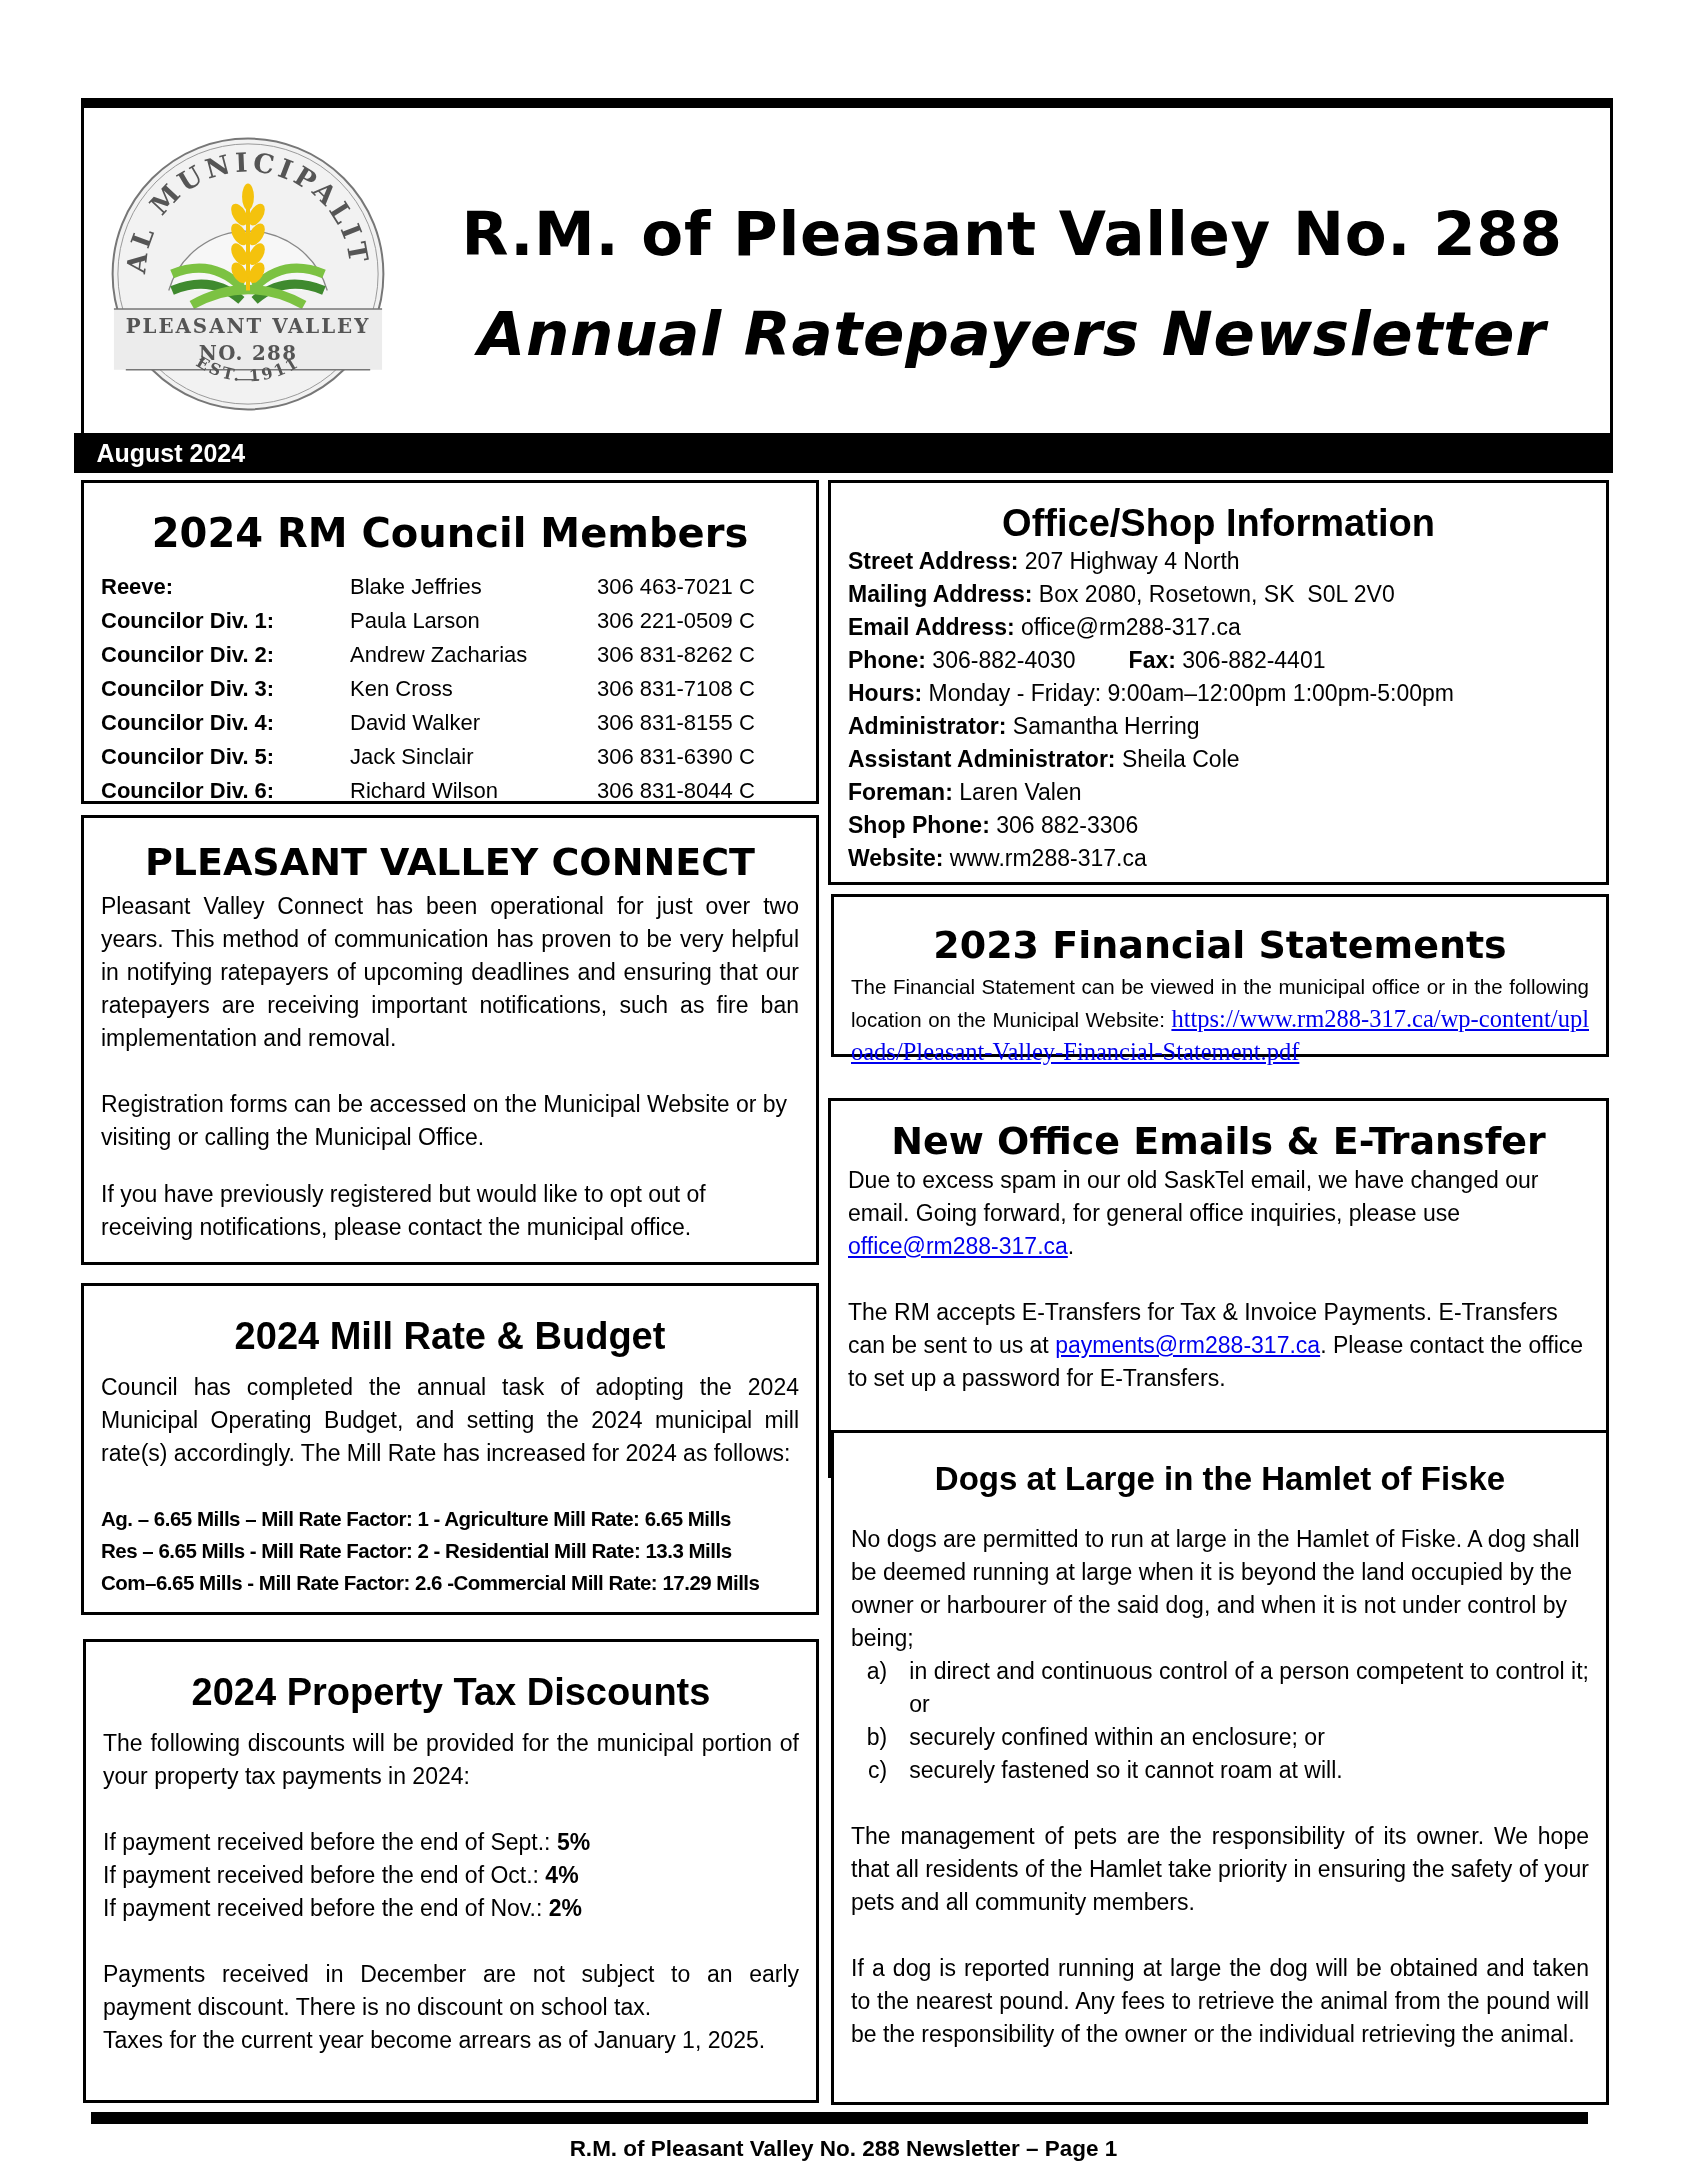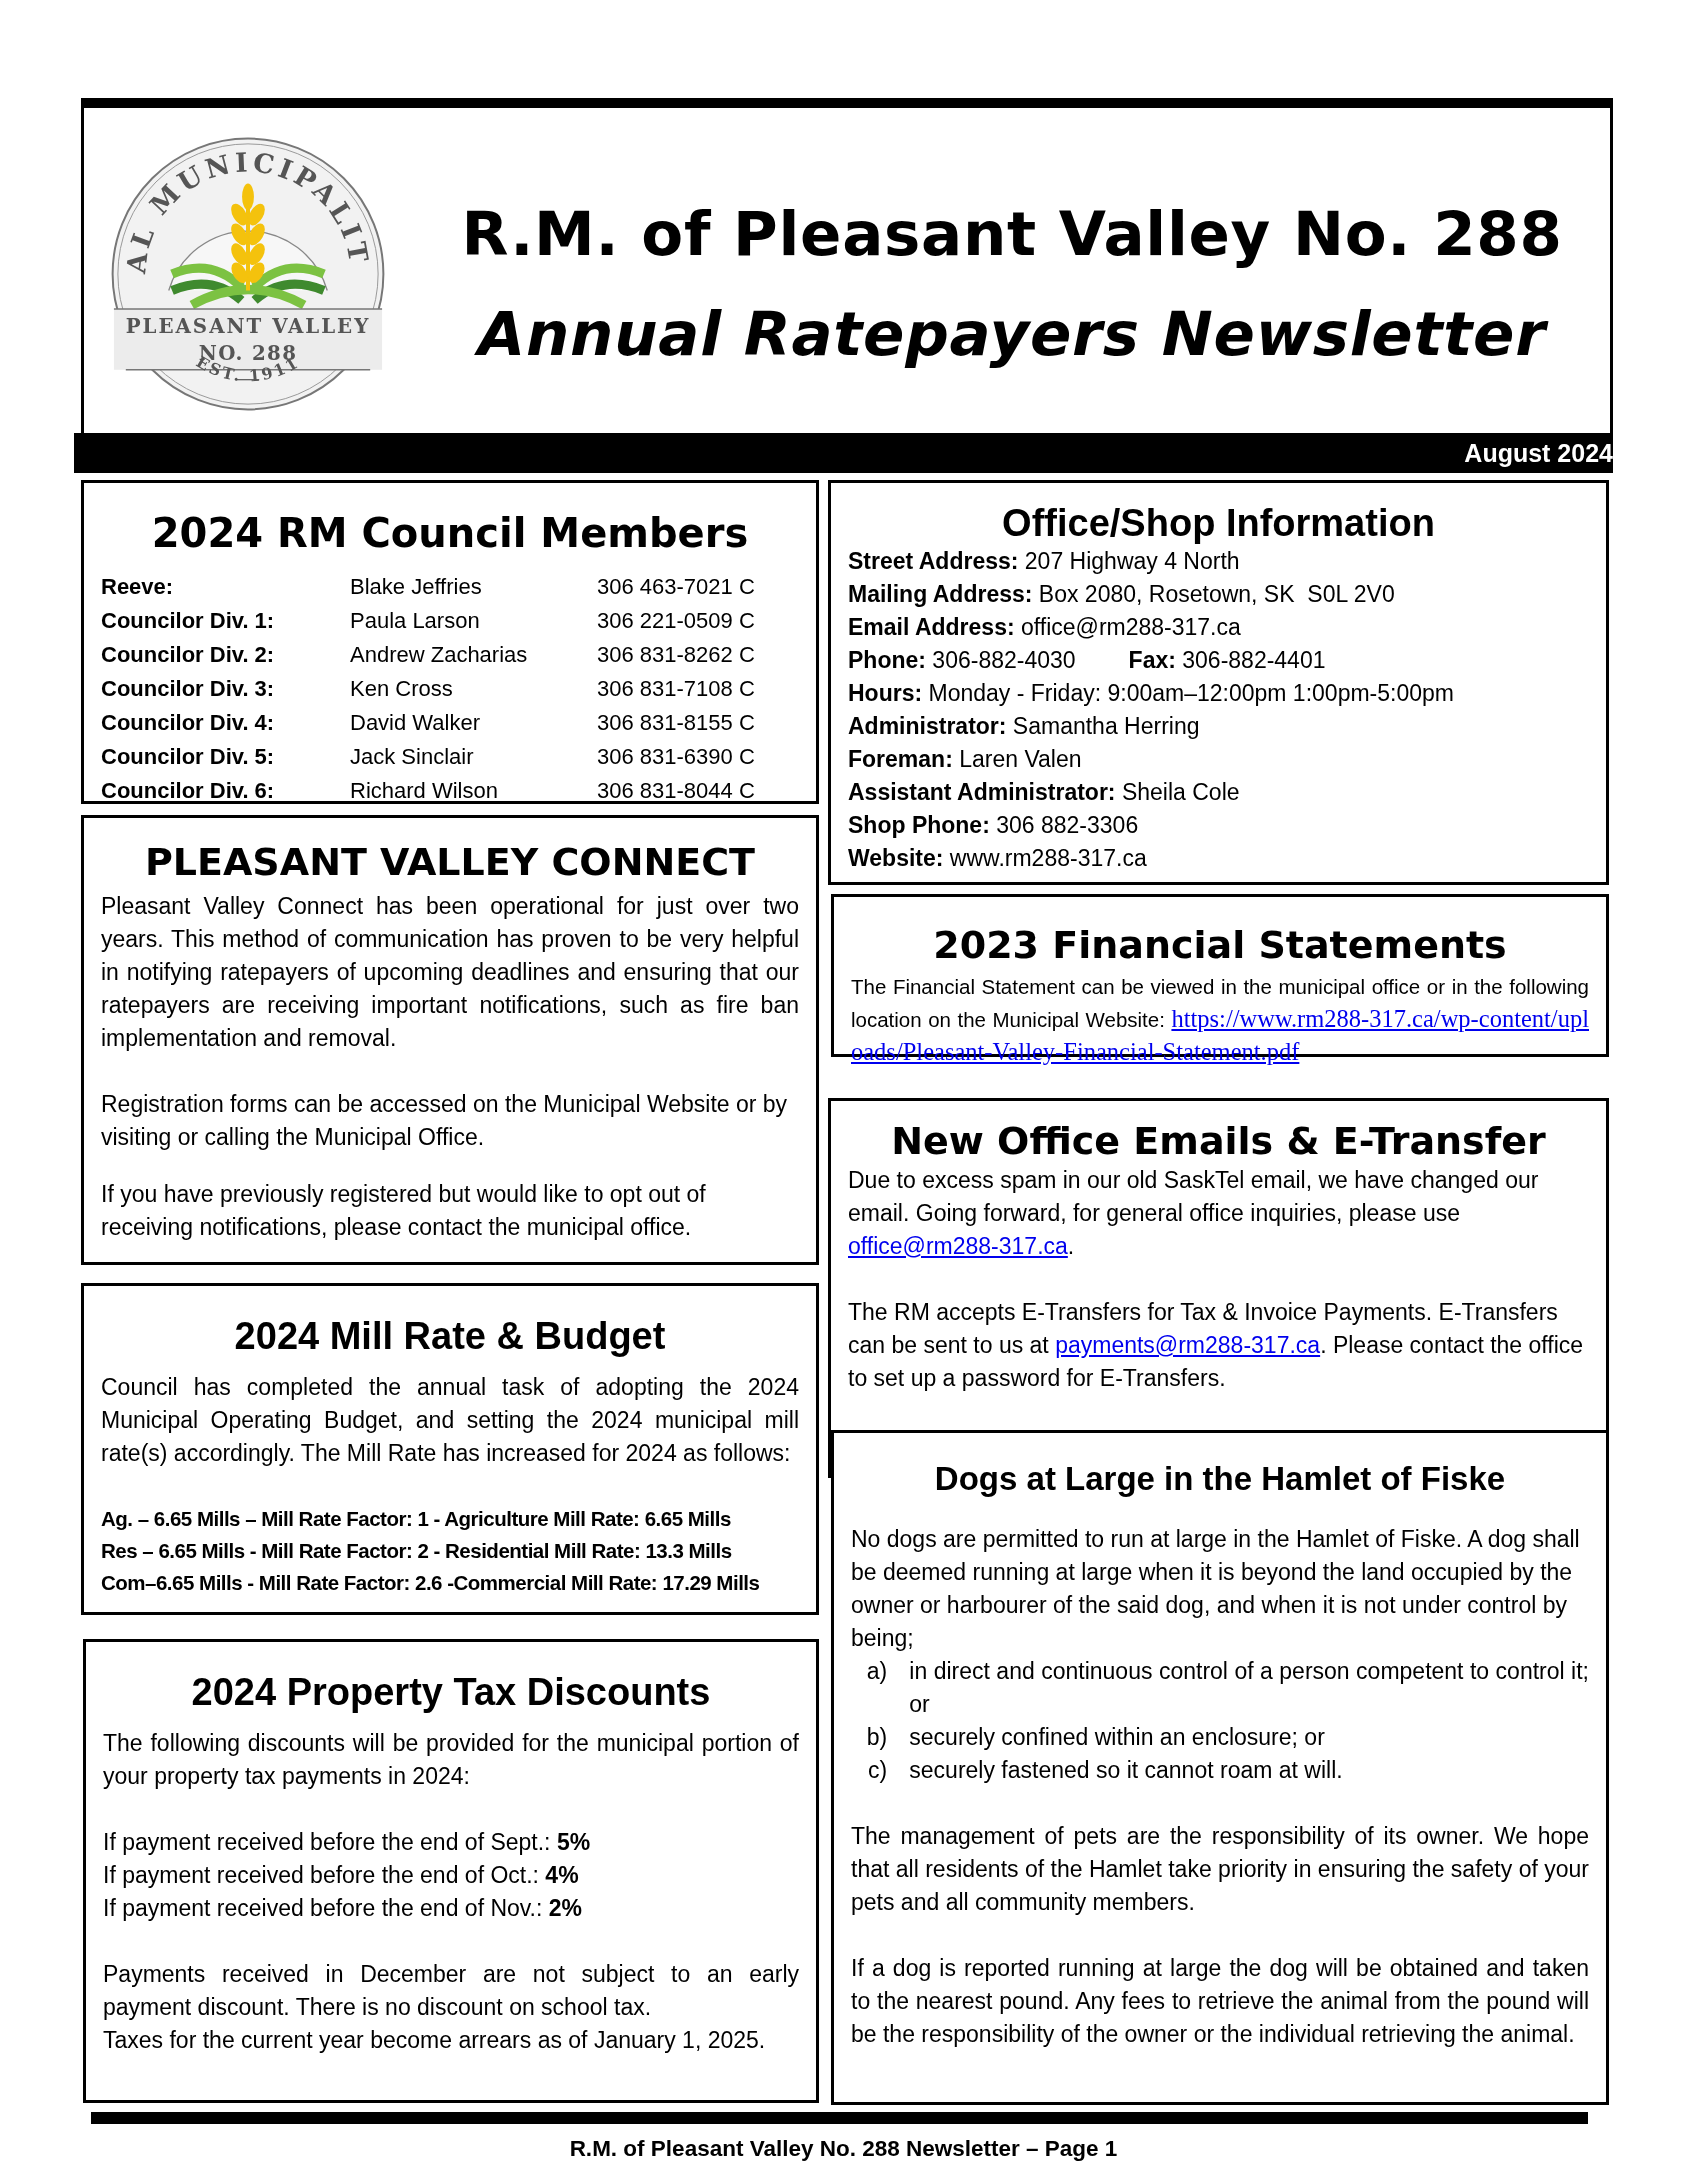--- a/index.html
+++ b/index.html
@@ -5,21 +5,21 @@
   html, body { margin:0; padding:0; background:#ffffff; }
   body { width:1687px; height:2183px; position:relative; overflow:hidden; color:#000; font-family:"Liberation Sans", sans-serif; }
   .abs { position:absolute; box-sizing:border-box; }
 
   
   .header-frame { left:81px; top:98px; width:1532px; height:339px; border:3.3px solid #000; border-top-width:10px; background:#fff; }
   .logo { left:106px; top:132px; width:284px; height:284px; }
   .title { left:410px; width:1204px; text-align:center; font-weight:700; font-size:61px; letter-spacing:0.7px; font-family:"DejaVu Sans", sans-serif; }
   .title.l1 { top:198px; }
   .title.l2 { top:298px;font-style:italic; }
-  .date-bar { left:74px; top:433px; width:1539px; height:40px; background:#000; color:#fff; font-weight:700; font-size:25px; padding-left:22.5px; line-height:40px;text-align:right; }
+  .date-bar { left:74px; top:433px; width:1539px; height:40px; background:#000; color:#fff; font-weight:700; font-size:25px; padding-left:22.5px; line-height:40px; }
 
   .box { border:3.3px solid #000; background:#fff; padding:10.6px 17px 6.6px 17px; }
   .box h2 { margin:12px; text-align:center; font-weight:700; line-height:1.15; }
   .h-arialblack { font-family:"DejaVu Sans", sans-serif; font-size:40px; }
   .h-narrow { font-family:"Liberation Sans", sans-serif; font-size:38px; }
   .body { font-family:"Liberation Sans", sans-serif; font-size:23px; line-height:33px; }
   .justify { text-align:justify; }
   .b { font-weight:700; }
   a.link { color:#0000ee; text-decoration:underline; }
   .serif-link { font-family:"Liberation Serif", serif; font-size:24.5px; color:#0000ee; text-decoration:underline; }
@@ -174,22 +174,22 @@
 
 <section class="abs box" style="left:828px; top:480px; width:781px; height:405px; padding-top:6.6px;">
   <h2 class="h-narrow" style="margin-bottom:0;">Office/Shop Information</h2>
   <div class="body" style="line-height:33px;">
     <div><span class="b">Street Address:</span><span> 207 Highway 4 North</span></div>
     <div><span class="b">Mailing Address:</span><span style="white-space:pre"> Box 2080, Rosetown, SK  S0L 2V0</span></div>
     <div><span class="b">Email Address:</span><span> office@rm288-317.ca</span></div>
     <div><span class="b">Phone:</span><span> 306-882-4030</span><span style="display:inline-block; width:53px;"></span><span class="b">Fax:</span><span> 306-882-4401</span></div>
     <div><span class="b">Hours:</span><span> Monday - Friday: 9:00am–12:00pm 1:00pm-5:00pm</span></div>
     <div><span class="b">Administrator:</span><span> Samantha Herring</span></div>
+    <div><span class="b">Assistant Administrator:</span><span> Sheila Cole</span></div>
     <div><span class="b">Foreman:</span><span> Laren Valen</span></div>
-    <div><span class="b">Assistant Administrator:</span><span> Sheila Cole</span></div>
     <div><span class="b">Shop Phone:</span><span> 306 882-3306</span></div>
     <div><span class="b">Website:</span><span> www.rm288-317.ca</span></div>
   </div>
 </section>
 
 <section class="abs box" style="left:831px; top:894px; width:778px; height:163px; padding-top:14.6px;">
   <h2 class="h-arialblack" style="font-size:38px; margin-bottom:4px;">2023 Financial Statements</h2>
   <p class="body justify" style="margin:0; font-size:20.5px; line-height:32px; word-break:break-all;"><span style="word-break:normal">The Financial Statement can be viewed in the municipal office or in the following location on the Municipal Website: </span><a class="serif-link" href="#">https://www.rm288-317.ca/wp-content/uploads/Pleasant-Valley-Financial-Statement.pdf</a></p>
 </section>
 

